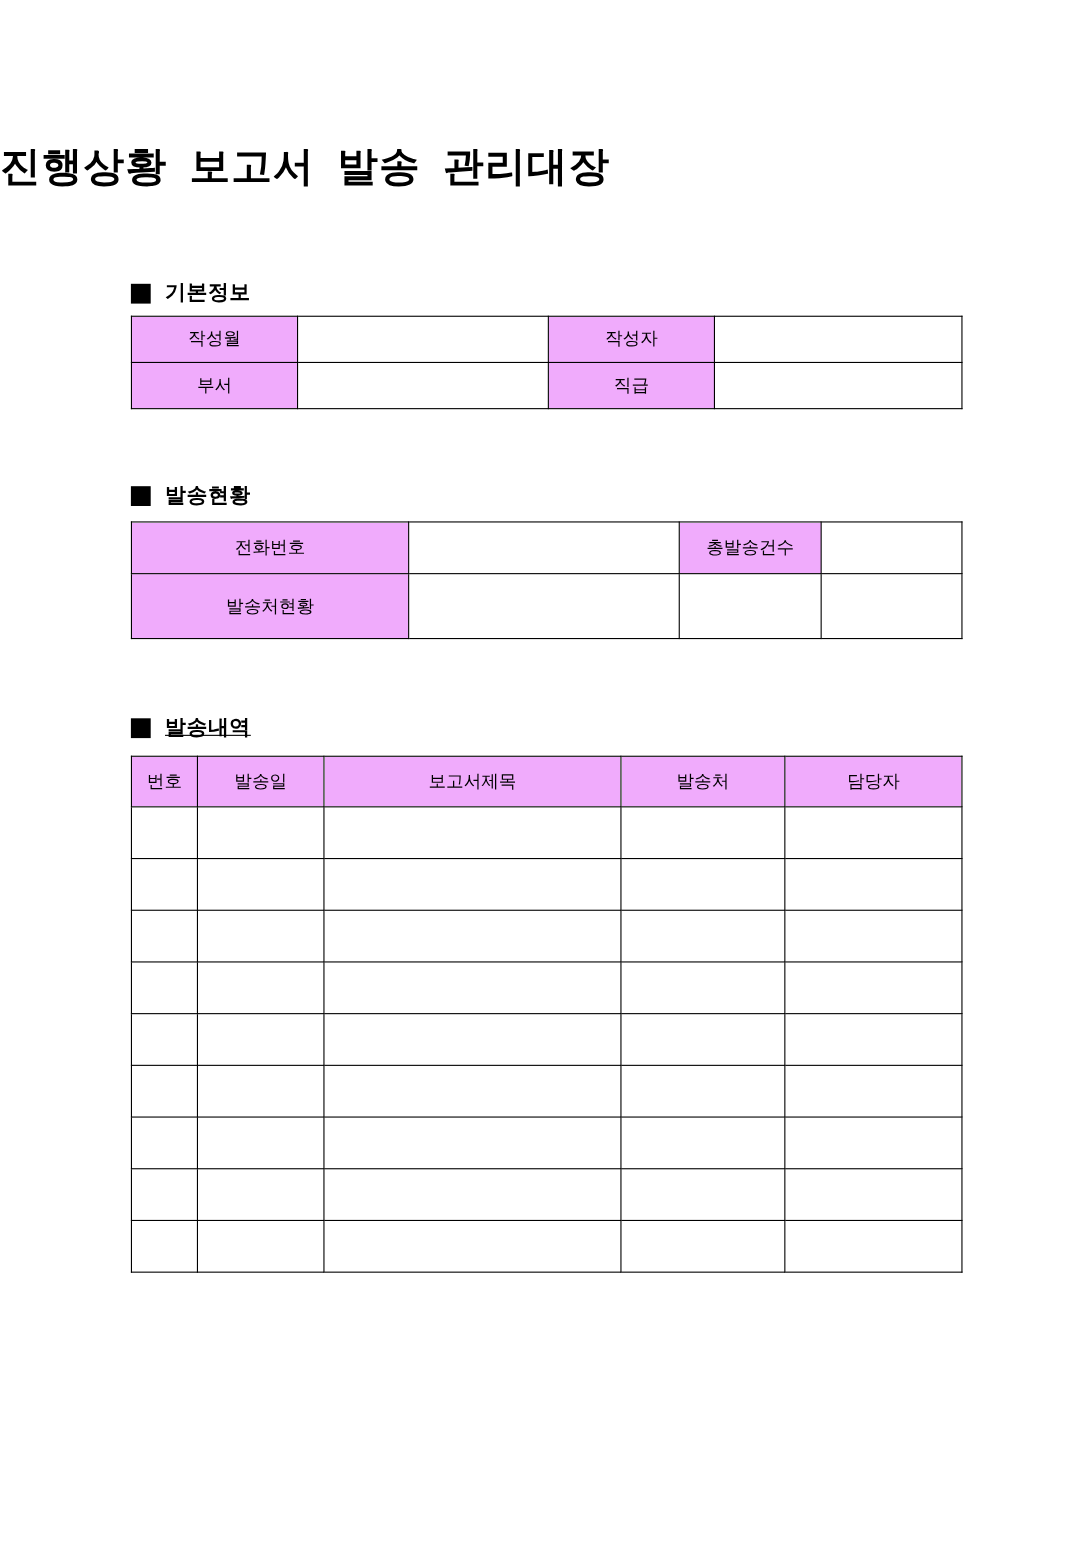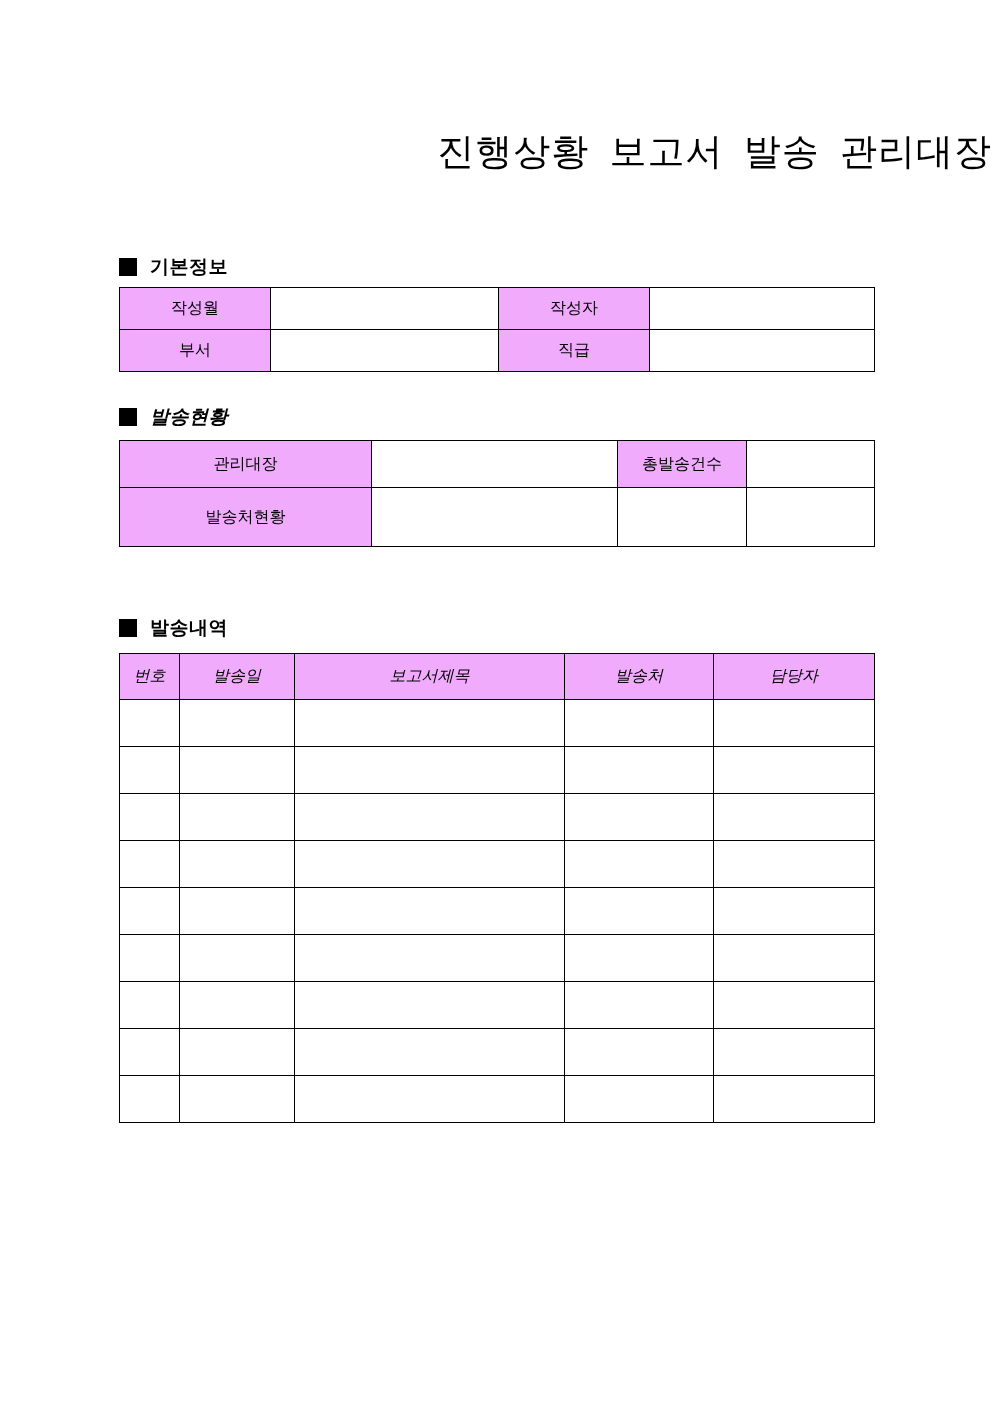--- a/index.html
+++ b/index.html
@@ -11,22 +11,22 @@
     width: 992px;
     height: 1403px;
     font-family: "Liberation Sans", "DejaVu Sans", sans-serif;
     color: #000;
     overflow: hidden;
   }
   .doc-title {
     margin: 0;
     padding-top: 129px;
     font-size: 37px;
-    font-weight: normal;
-    text-align: right;
+    font-weight: bold;
+    text-align: left;
     letter-spacing: 1px;
     word-spacing: 9px;
     line-height: 1.25;
   }
   .content {
     width: 755px;
     margin-left: 119px;
   }
   .section-heading {
     display: flex;
@@ -38,22 +38,22 @@
     letter-spacing: 0.5px;
   }
   .sq {
     display: inline-block;
     width: 18px;
     height: 18px;
     background: #000;
     flex: 0 0 auto;
   }
   .sec-basic   { margin-top: 80px; }
-  .sec-status  { margin-top: 33px; font-style: italic; }
-  .sec-details { margin-top: 69px; }
+  .sec-status  { margin-top: 67px; }
+  .sec-details { margin-top: 69px; text-decoration: underline; }
 
   table {
     border-collapse: collapse;
     table-layout: fixed;
     width: 755px;
   }
   td, th {
     border: 1px solid #000;
     font-size: 16px;
     font-weight: normal;
@@ -65,21 +65,21 @@
   .lbl { background: #f0abfc; }
 
   .t-basic   { margin-top: 8px; }
   .t-basic tr { height: 42px; }
 
   .t-status  { margin-top: 11px; }
   .t-status tr.r1 { height: 47px; }
   .t-status tr.r2 { height: 59px; }
 
   .t-details { margin-top: 13px; }
-  .t-details tr.hd { height: 46px; font-style: italic; }
+  .t-details tr.hd { height: 46px; }
   .t-details tr.dr { height: 47px; }
 </style>
 </head>
 <body>
 
 <h1 class="doc-title">진행상황 보고서 발송 관리대장</h1>
 
 <div class="content">
 
   <div class="section-heading sec-basic">
@@ -117,21 +117,21 @@
 
   <table class="t-status">
     <colgroup>
       <col style="width:252px">
         <col style="width:246px">
         <col style="width:129px">
         <col style="width:128px">
     </colgroup>
     <tbody>
         <tr class="r1">
-      <td class="lbl">관리대장</td>
+      <td class="lbl">전화번호</td>
       <td></td>
       <td class="lbl">총발송건수</td>
       <td></td>
     </tr>
     <tr class="r2">
       <td class="lbl">발송처현황</td>
       <td></td>
       <td></td>
       <td></td>
     </tr>

